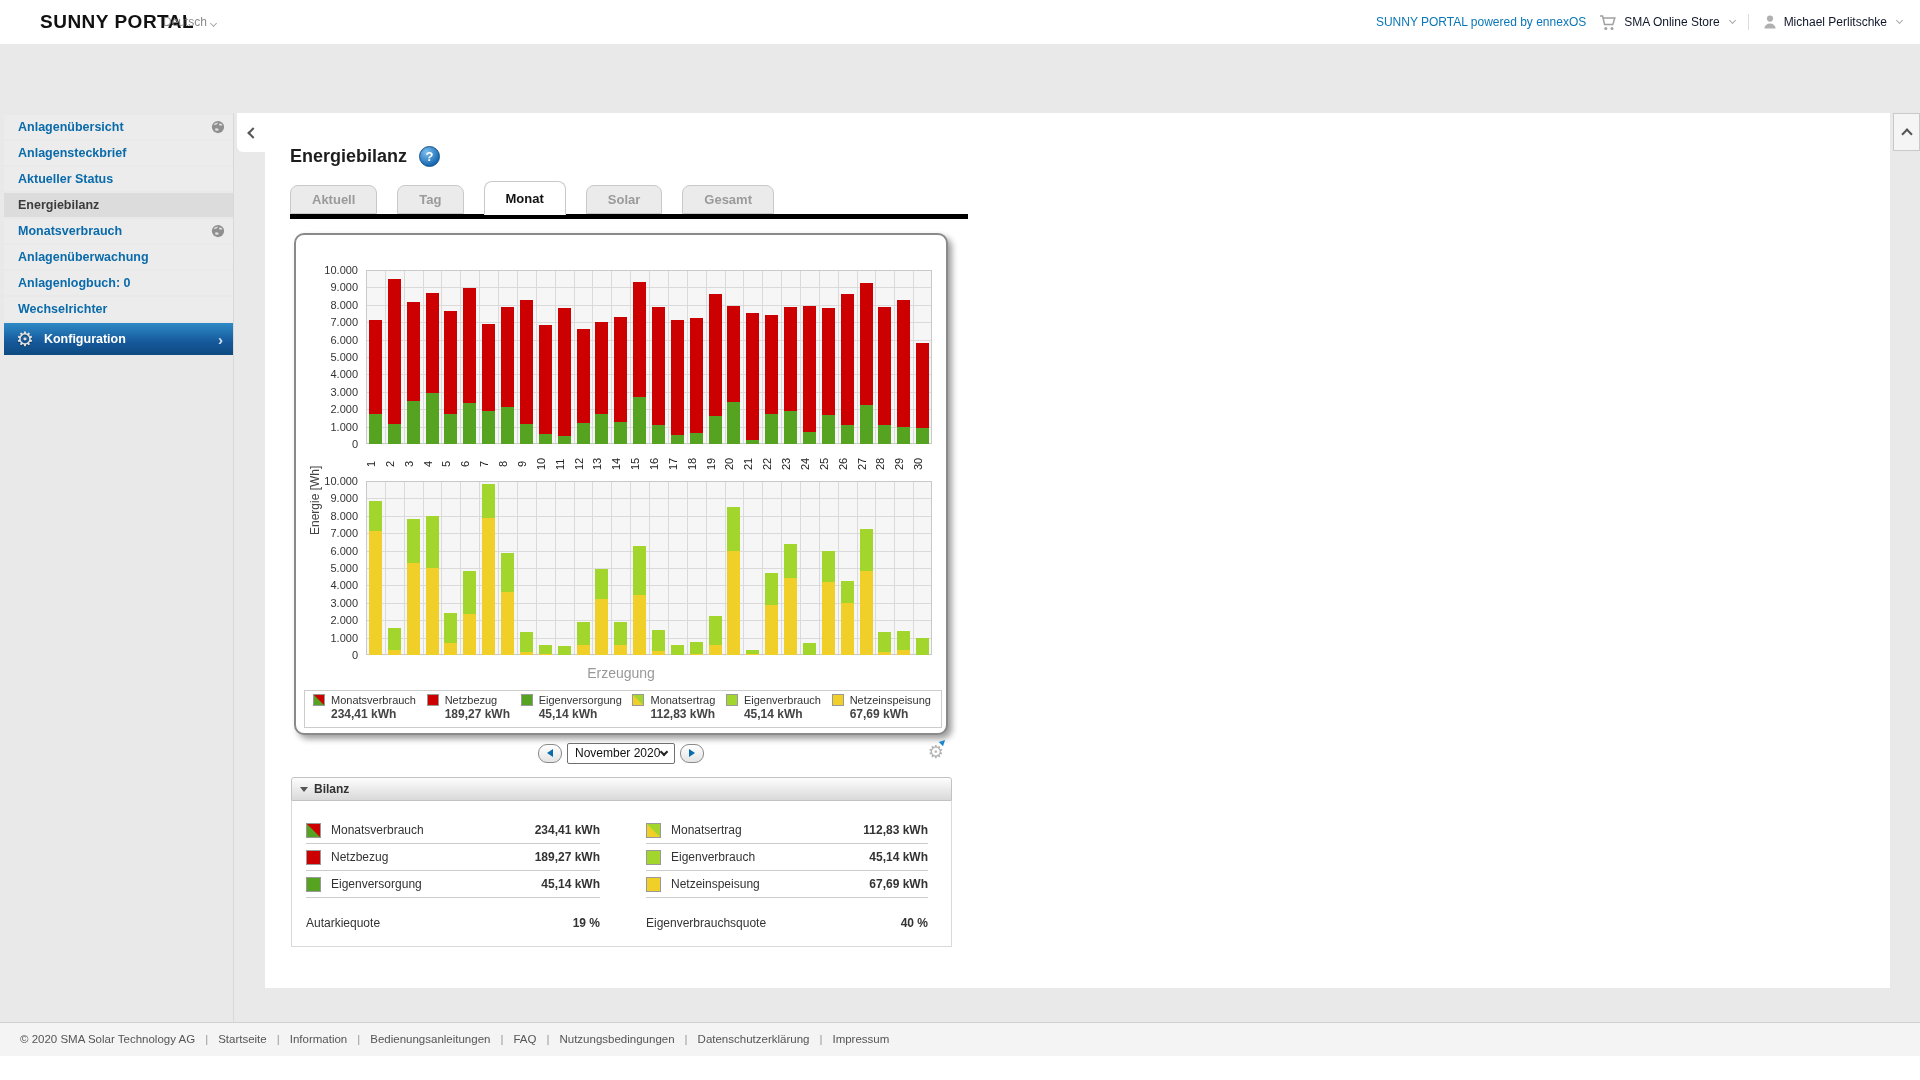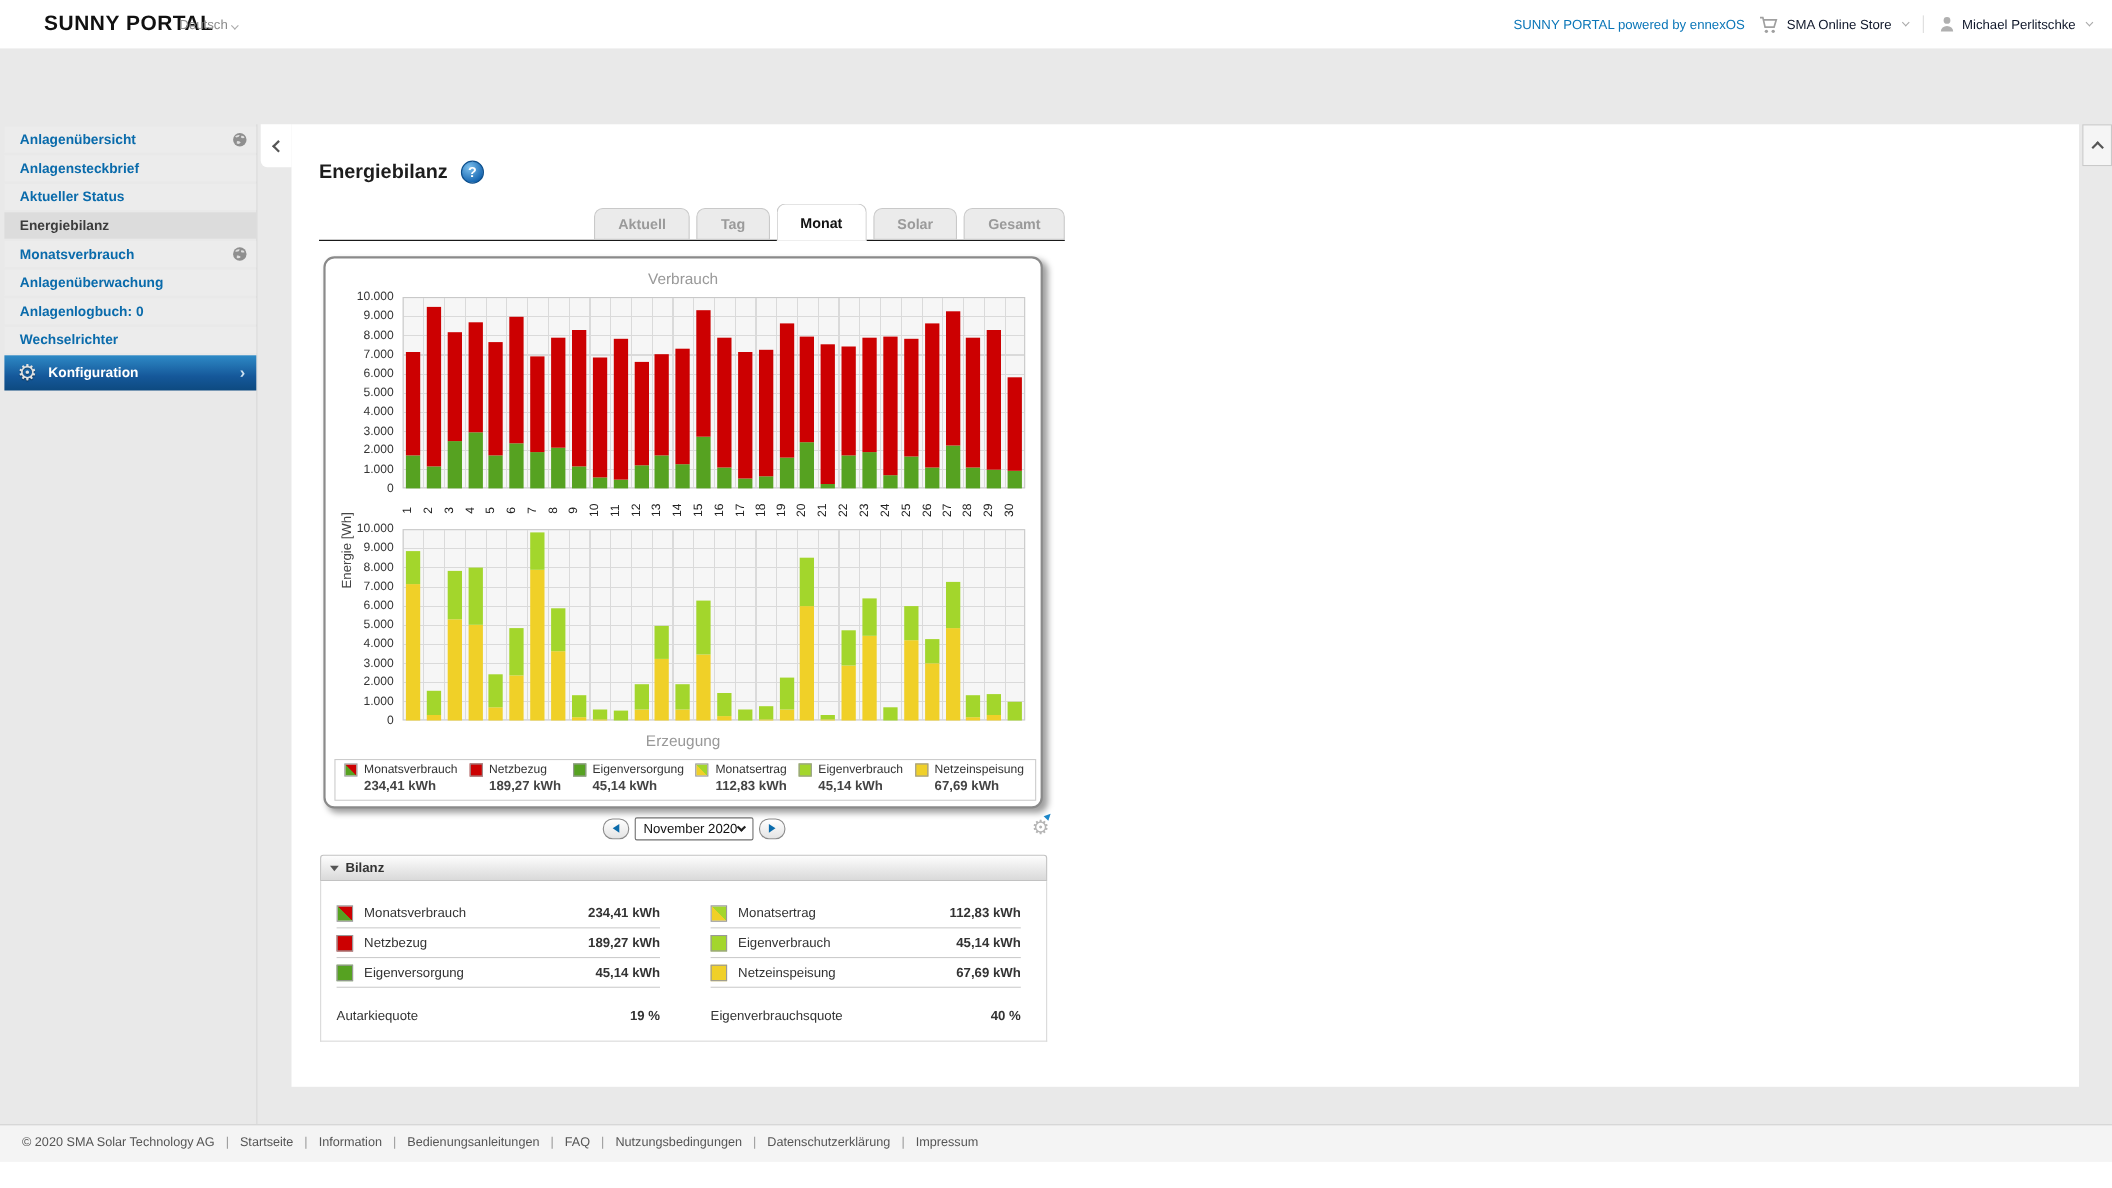--- a/index.html
+++ b/index.html
@@ -49,21 +49,21 @@
   .chev-up { width:8px; height:8px; border-right:2px solid #555; border-bottom:2px solid #555; transform:rotate(-135deg); margin-top:4px; }
   
   .main-panel { position:absolute; left:265px; top:113px; width:1625px; height:875px; background:#fff; }
   .page-head { position:absolute; left:25px; top:33px; display:flex; align-items:center; gap:12px; }
   .page-head h1 { margin:0; font-size:18px; font-weight:bold; color:#1d1d1d; }
   .help { width:21px; height:21px; border-radius:50%; background:radial-gradient(circle at 35% 28%,#7cc0ee,#1565b0 75%);
           border:1px solid #0d4f8c; color:#fff; font-weight:bold; font-size:13px; display:flex; align-items:center;
           justify-content:center; cursor:pointer; }
   
   .tabs { position:absolute; left:25px; top:72px; width:678px; height:34px; display:flex; align-items:flex-end;
-          gap:6px; border-bottom:1px solid #000000;justify-content:flex-end; }
+          gap:20px; border-bottom:5px solid #000000; }
   .tab { height:29px; padding:0 21px; background:#ebebeb; border:1px solid #c9c9c9; border-radius:8px 8px 0 0;
          font-size:13px; font-weight:bold; color:#9a9a9a; display:flex; align-items:center; cursor:pointer; }
   .tab.active { height:34px; background:#fff; color:#111; position:relative; z-index:2; margin-bottom:-1px;
                 border-bottom:1px solid #fff; }
   
   .chart-box { position:absolute; left:29px; top:120px; width:654px; height:502px; background:#fff;
                border:2px solid #8a8a8a; border-radius:10px; box-shadow:4px 4px 6px rgba(0,0,0,.38); }
   .c-title { position:absolute; left:0; top:10px; width:100%; text-align:center; color:#999; font-size:14px; }
   .c-title2 { position:absolute; left:0; top:430px; width:100%; text-align:center; color:#999; font-size:14px; }
   .plot { position:absolute; left:70px; width:566px; height:174px; background:#f6f6f6; border:1px solid #c9c9c9;
@@ -77,21 +77,21 @@
             writing-mode:vertical-rl; transform:rotate(180deg); font-size:11px; color:#222; line-height:1; }
   .ylab { position:absolute; left:12px; top:160px; height:140px; display:flex; align-items:center;
           writing-mode:vertical-rl; transform:rotate(180deg); font-size:12px; color:#444; }
   .legend { position:absolute; left:8px; top:455px; width:638px; height:38px; background:#fff; border:1px solid #ccc;
             display:flex; justify-content:space-between; padding:3px 10px 0 8px; }
   .leg-item { font-size:11px; color:#333; }
   .leg-row { display:flex; align-items:center; gap:6px; }
   .leg-swatch { width:12px; height:12px; border:1px solid #999; flex:none; }
   .leg-val { font-size:12px; font-weight:bold; color:#444; margin-left:18px; margin-top:1px; }
   
-  .selector-row { position:absolute; left:39px; top:628px; width:654px; height:24px; display:flex;
+  .selector-row { position:absolute; left:29px; top:628px; width:654px; height:24px; display:flex;
                   align-items:center; justify-content:center; gap:5px; }
   .nav-btn { width:24px; height:19px; border:1px solid #8a8a8a; border-radius:9px;
              background:linear-gradient(#ffffff,#e4e4e4); display:flex; align-items:center; justify-content:center;
              cursor:pointer; padding:0; }
   .tri-left { width:0; height:0; border-top:4px solid transparent; border-bottom:4px solid transparent;
               border-right:6px solid #0a6bab; }
   .tri-right { width:0; height:0; border-top:4px solid transparent; border-bottom:4px solid transparent;
                border-left:6px solid #0a6bab; }
   .month-select { width:108px; height:21px; background:#fff; border:1px solid #707070; border-radius:2px;
                   display:flex; align-items:center; justify-content:space-between; padding:0 7px; font-size:12px;
@@ -212,21 +212,20 @@
   </div>
   <div class="tabs" id="tabs">
       <div class="tab">Aktuell</div>
       <div class="tab">Tag</div>
       <div class="tab active">Monat</div>
       <div class="tab">Solar</div>
       <div class="tab">Gesamt</div>
     </div>
 
   <div class="chart-box" id="chart-box">
-    <div class="c-title">Verbrauch</div>
     <div class="plot" id="plot1"></div>
     <div class="plot" id="plot2"></div>
     <div class="c-title2">Erzeugung</div>
     <div class="ylab">Energie [Wh]</div>
     <div class="legend" id="legend">
         <div class="leg-item">
           <div class="leg-row">
             <span class="leg-swatch" style="background: linear-gradient(45deg, rgb(86, 162, 33) 0px, rgb(86, 162, 33) 49%, rgb(204, 0, 1) 51%, rgb(204, 0, 1) 100%);"></span>
             <span>Monatsverbrauch</span>
           </div>

